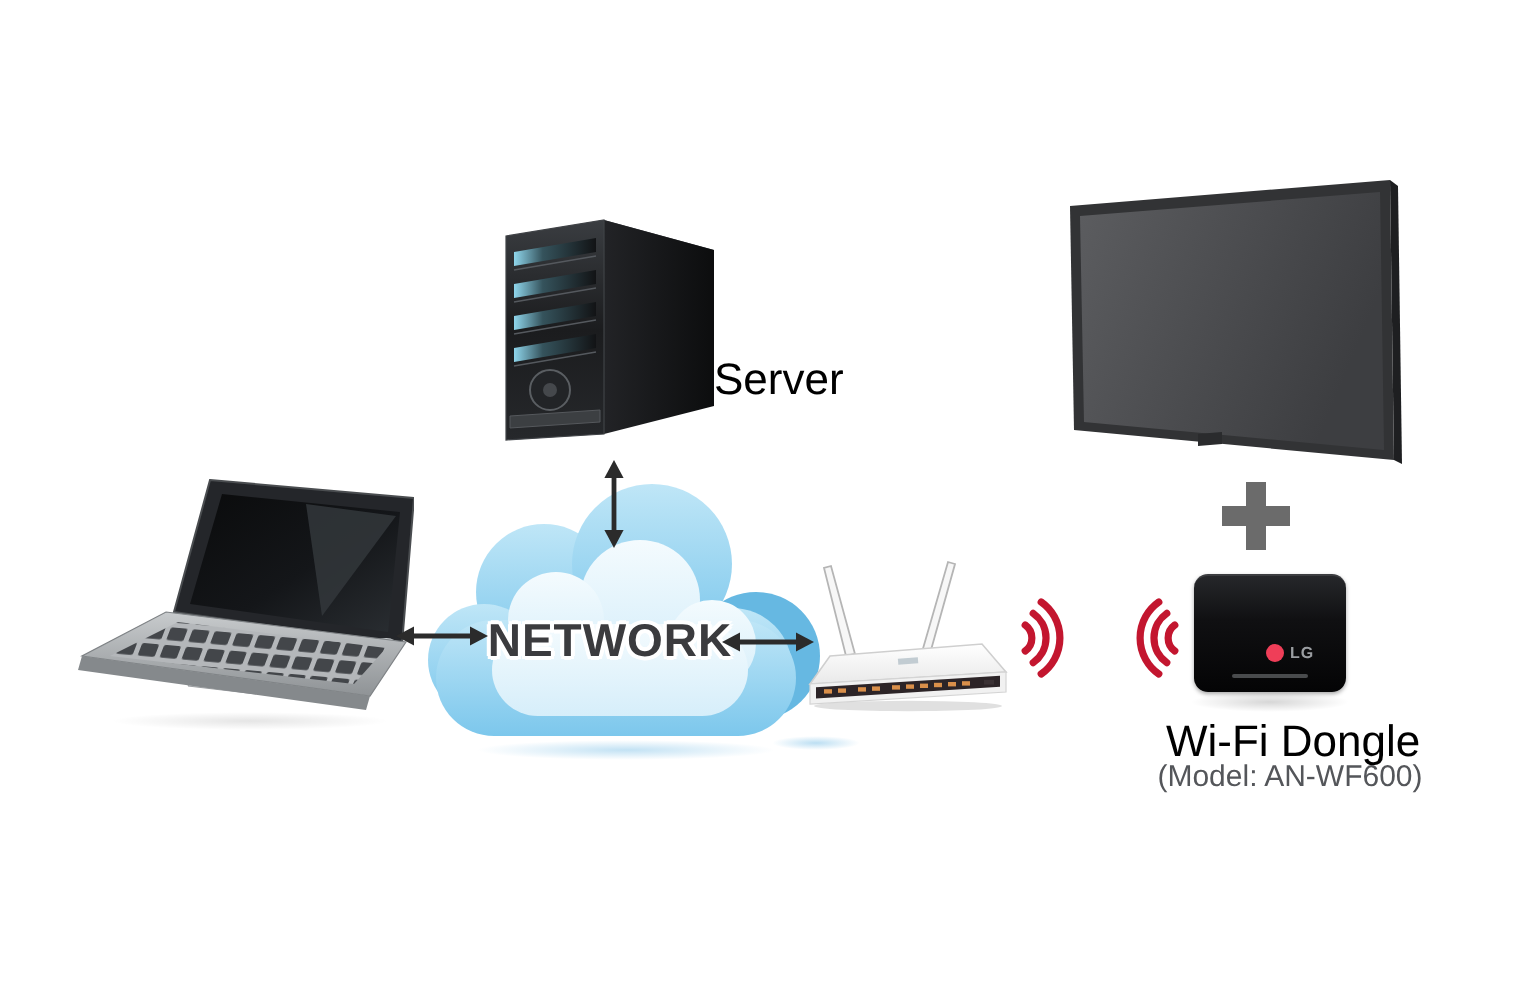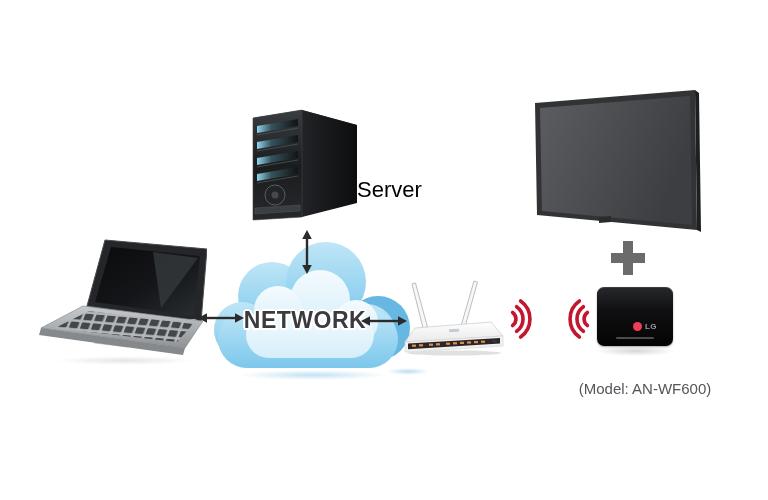--- a/index.html
+++ b/index.html
@@ -252,15 +252,16 @@
   </div>
 
   <div class="dongle">
     <div class="dongle-logo">
       <div class="lg-circle"></div>
       <div class="lg-text">LG</div>
     </div>
     <div class="dongle-strip"></div>
   </div>
   <div class="dongle-shadow"></div>
+  <div class="lbl" style="left:583px; top:358px; width:125px;">Wi-Fi Dongle</div>
   <div class="lbl model-lbl" style="left:570px; top:380px; width:150px;">(Model: AN-WF600)</div>
 
 </div>
 
 </body></html>

